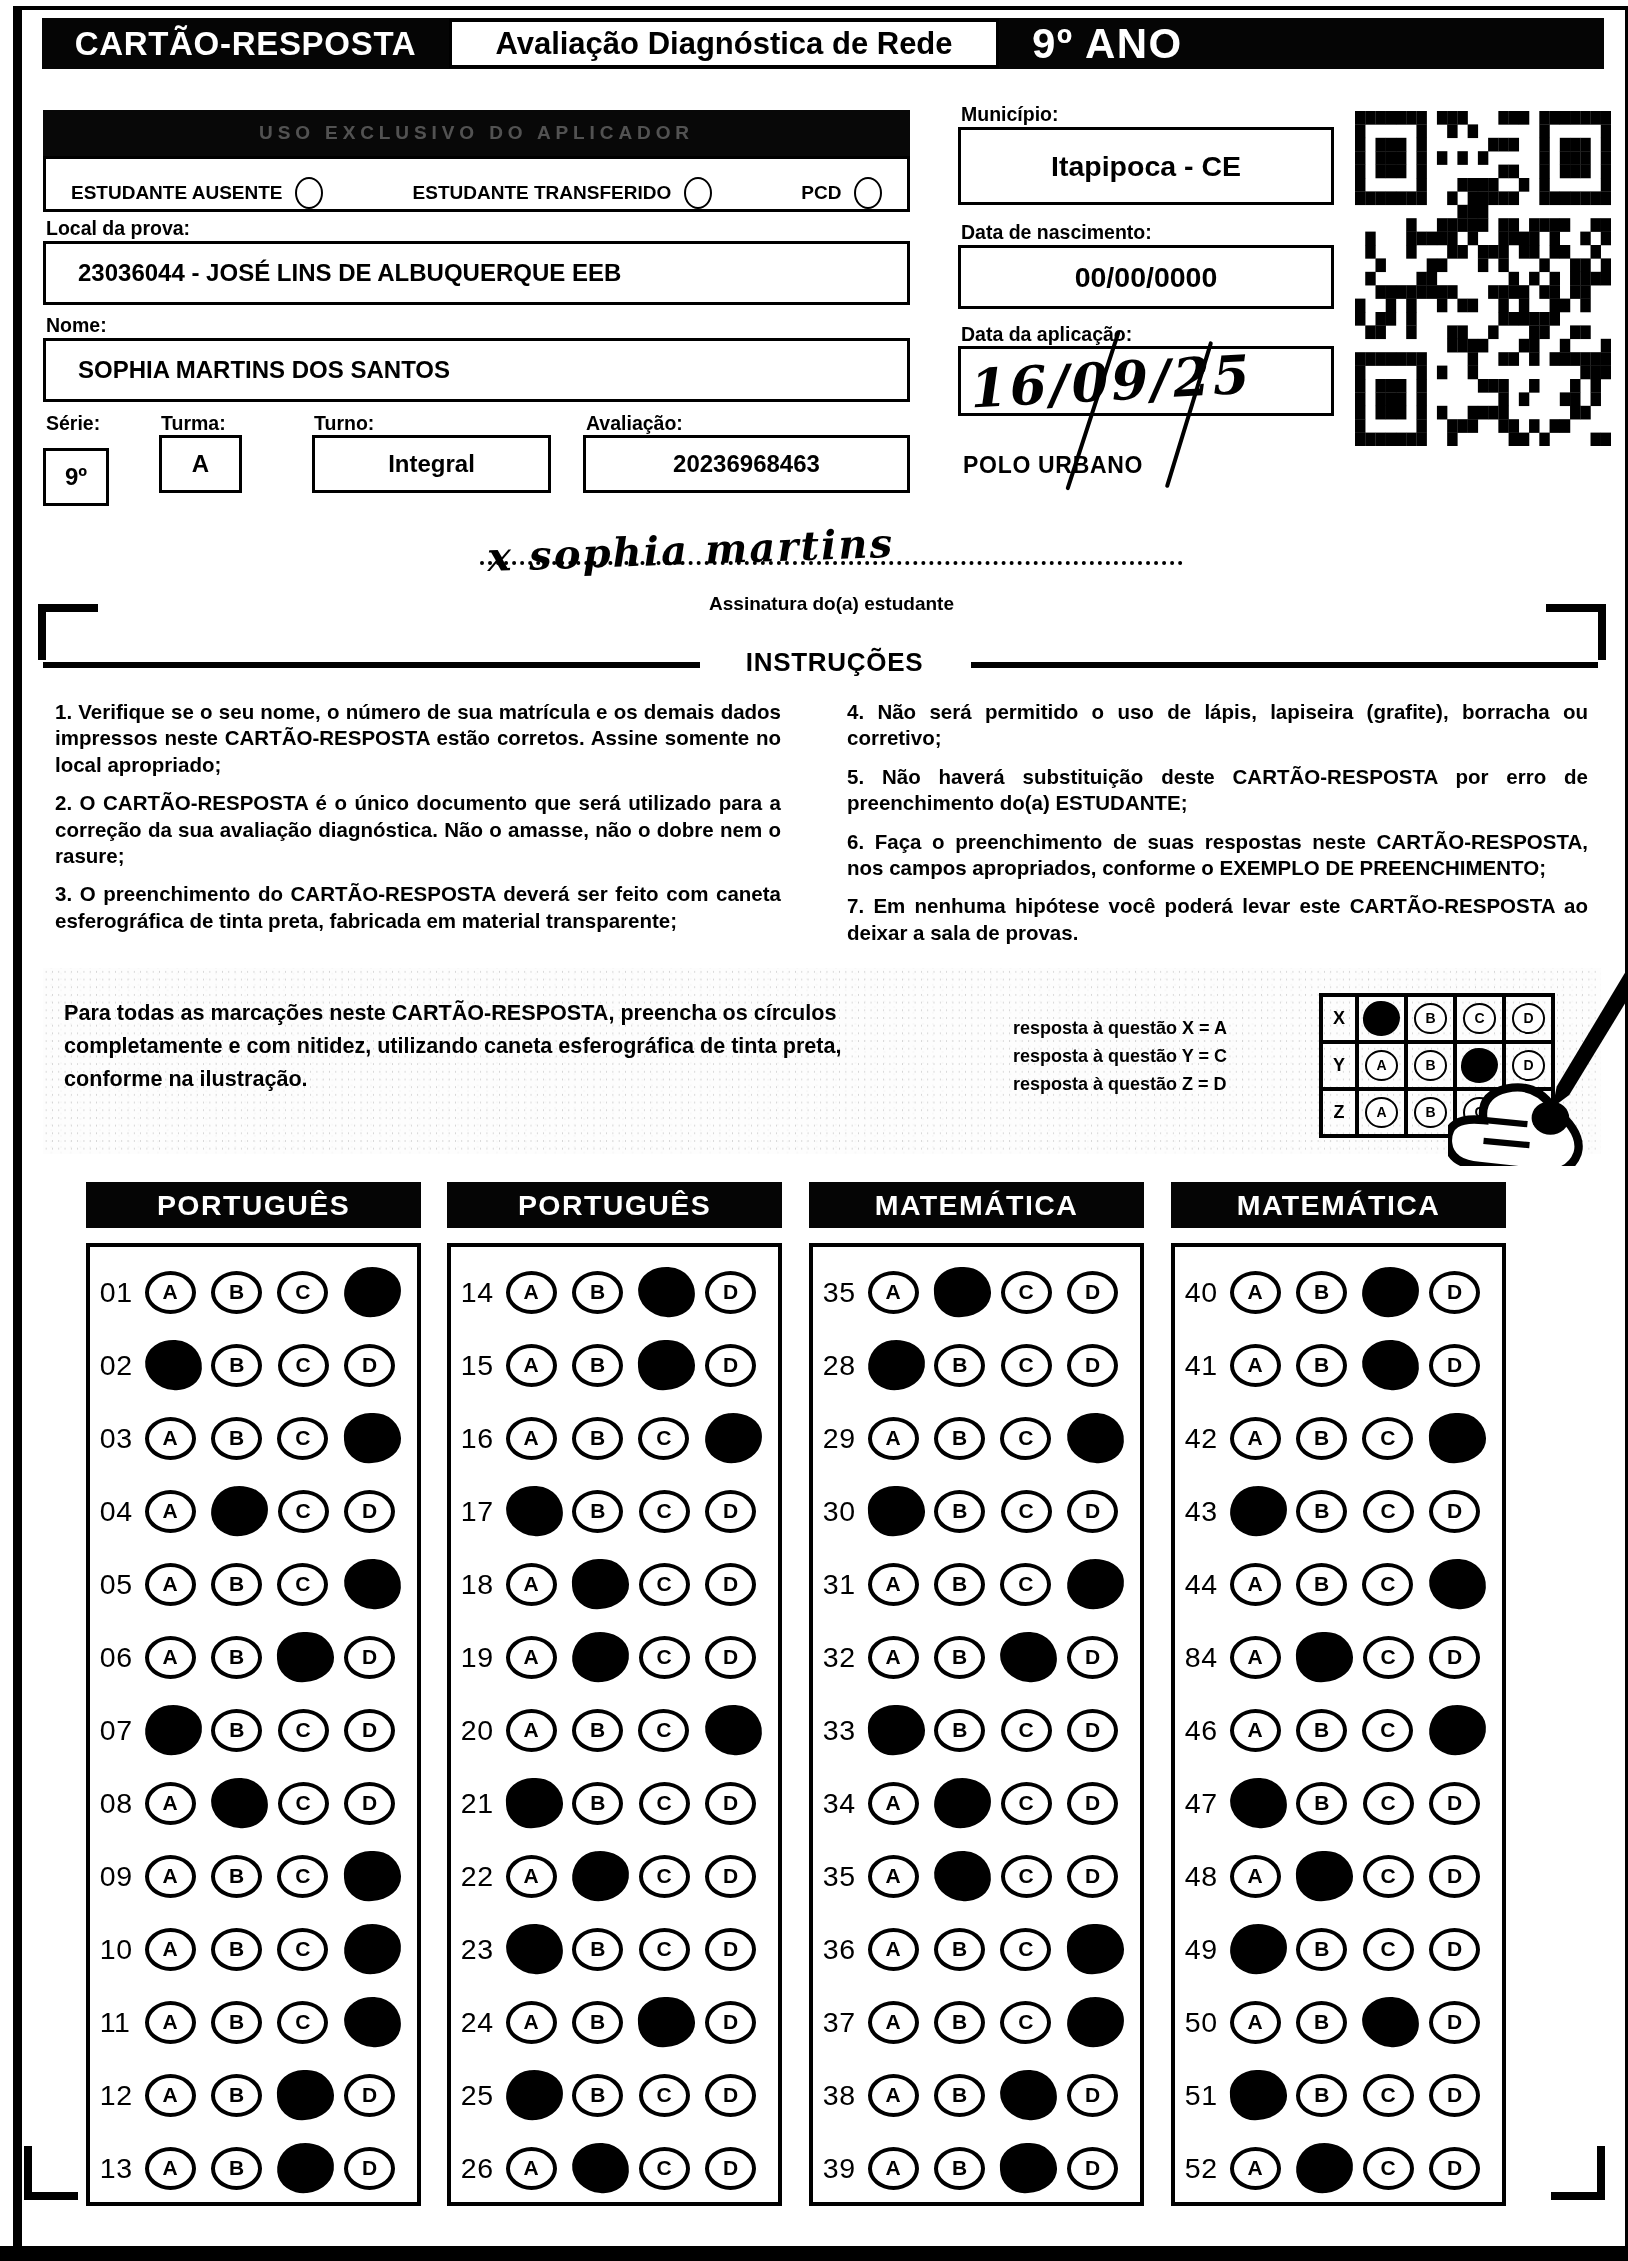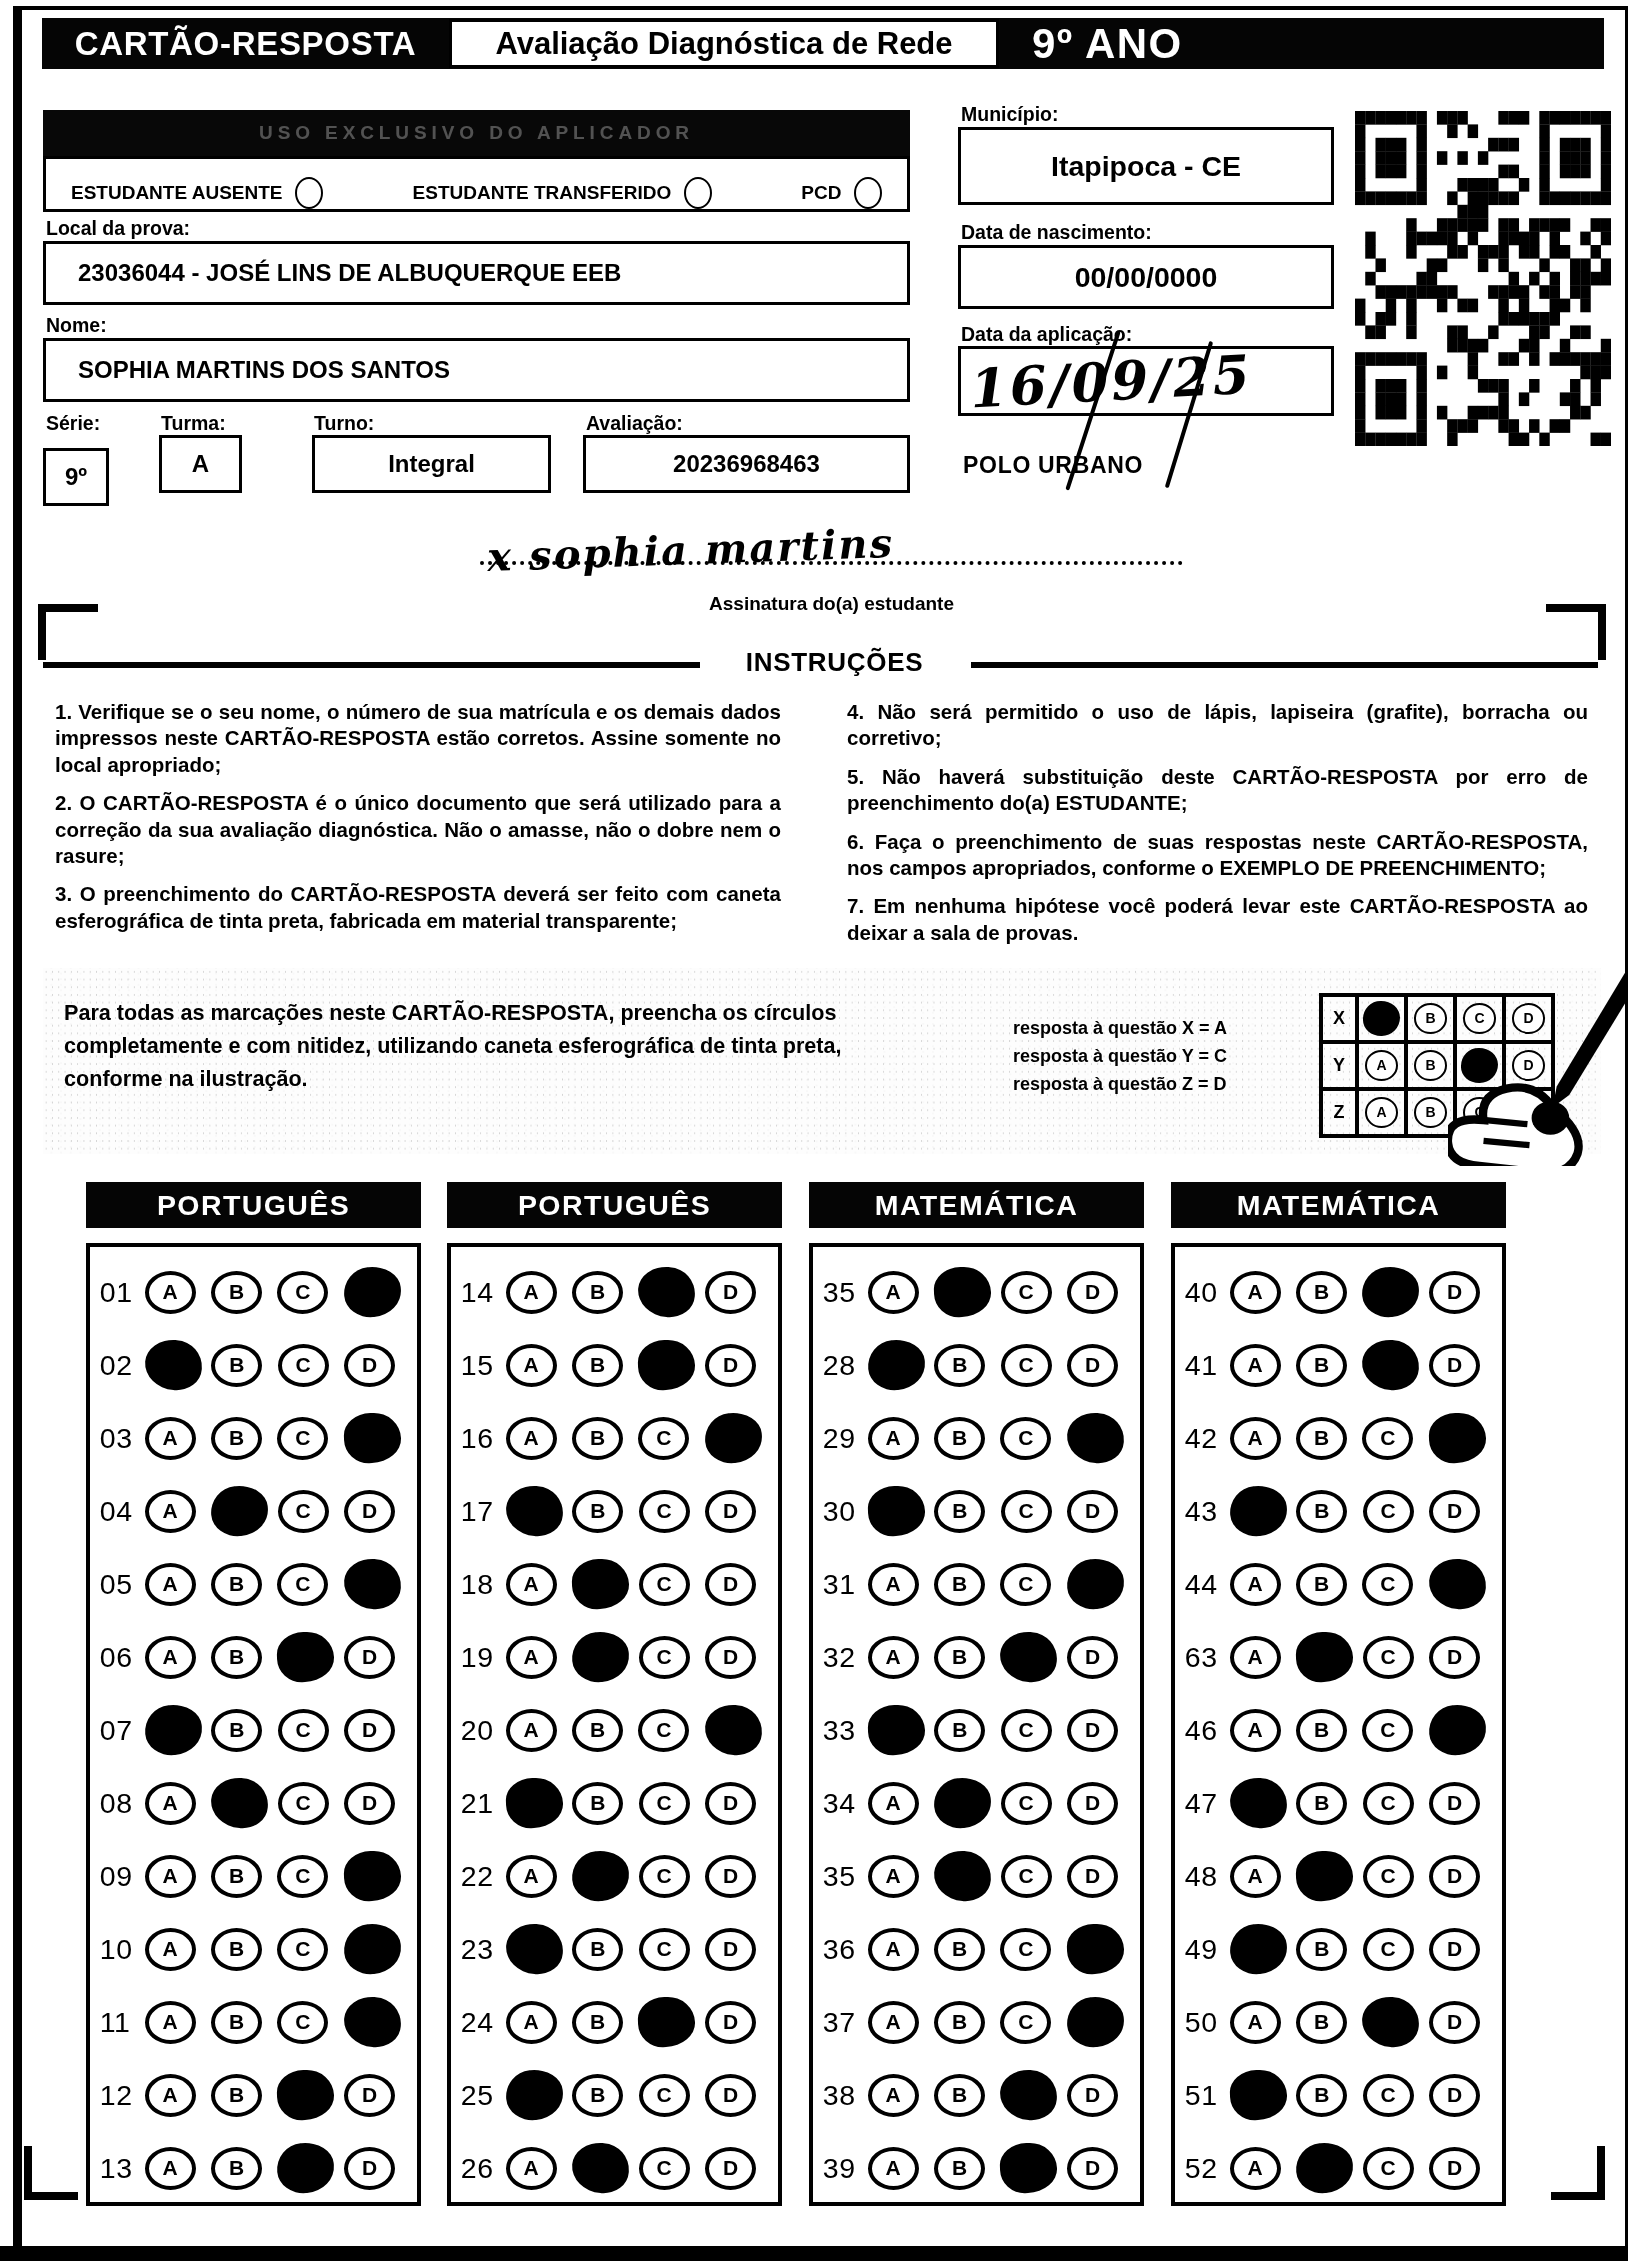--- a/index.html
+++ b/index.html
@@ -850,21 +850,21 @@
             <span class="bub">D</span>
           </div>
           <div class="ans-row">
             <span class="qnum">44</span>
             <span class="bub">A</span>
             <span class="bub">B</span>
             <span class="bub">C</span>
             <span class="bub filled b2"></span>
           </div>
           <div class="ans-row">
-            <span class="qnum">63</span>
+            <span class="qnum">84</span>
             <span class="bub">A</span>
             <span class="bub filled b3"></span>
             <span class="bub">C</span>
             <span class="bub">D</span>
           </div>
           <div class="ans-row">
             <span class="qnum">46</span>
             <span class="bub">A</span>
             <span class="bub">B</span>
             <span class="bub">C</span>

